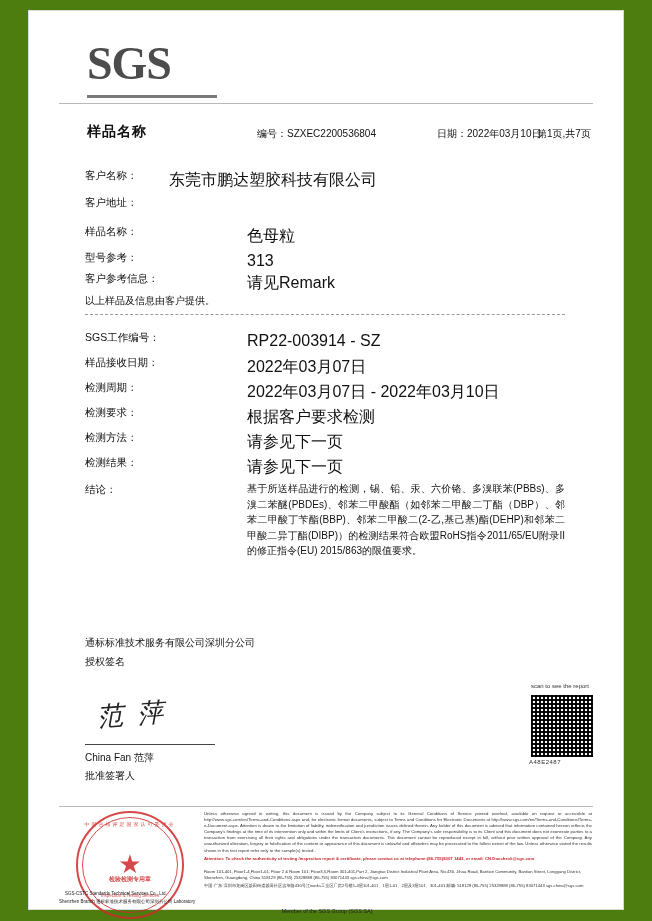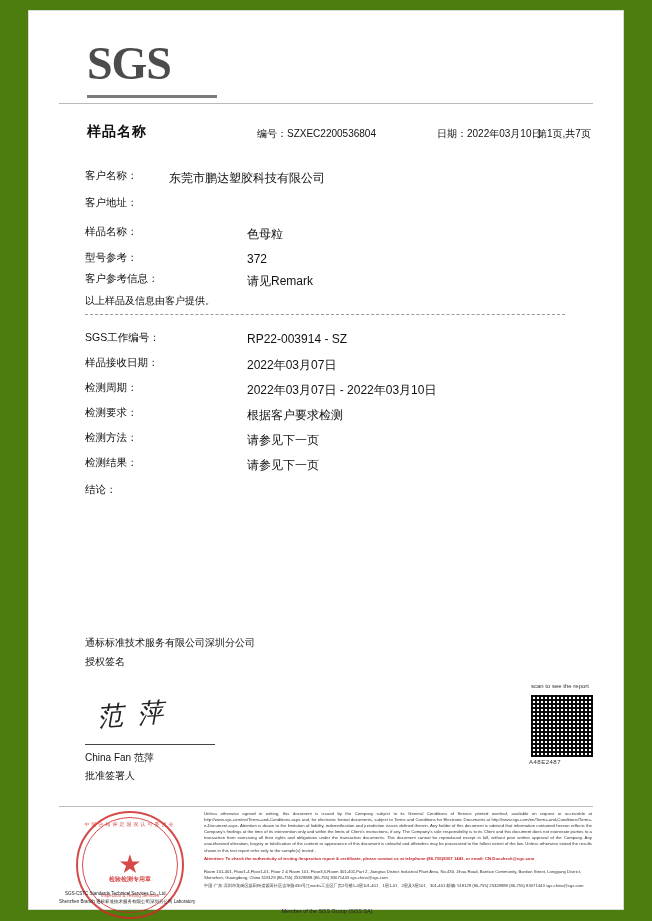--- a/index.html
+++ b/index.html
@@ -91,21 +91,21 @@
 
   
   .lbl {
     position: absolute;
     font-size: 10.5px;
     color: #111;
     white-space: nowrap;
   }
   .val {
     position: absolute;
-    font-size: 12px;
+    font-size: 16px;
     color: #111;
     white-space: nowrap;
   }
   .val-wrap {
     position: absolute;
     font-size: 10px;
     color: #111;
     line-height: 1.55;
     text-align: justify;
   }
@@ -344,21 +344,21 @@
 
     <div class="lbl" style="left:56px; top:158px;">客户名称：</div>
     <div class="val" style="left:140px; top:159px;">东莞市鹏达塑胶科技有限公司</div>
 
     <div class="lbl" style="left:56px; top:185px;">客户地址：</div>
 
     <div class="lbl" style="left:56px; top:214px;">样品名称：</div>
     <div class="val" style="left:218px; top:215px;">色母粒</div>
 
     <div class="lbl" style="left:56px; top:240px;">型号参考：</div>
-    <div class="val" style="left:218px; top:241px;">372</div>
+    <div class="val" style="left:218px; top:241px;">313</div>
 
     <div class="lbl" style="left:56px; top:261px;">客户参考信息：</div>
     <div class="val" style="left:218px; top:262px;">请见Remark</div>
 
     <div class="note" style="left:56px; top:283px;">以上样品及信息由客户提供。</div>
 
     <div class="dashed"></div>
 
     <div class="lbl" style="left:56px; top:320px;">SGS工作编号：</div>
     <div class="val" style="left:218px; top:321px;">RP22-003914 - SZ</div>
@@ -372,20 +372,21 @@
     <div class="lbl" style="left:56px; top:395px;">检测要求：</div>
     <div class="val" style="left:218px; top:396px;">根据客户要求检测</div>
 
     <div class="lbl" style="left:56px; top:420px;">检测方法：</div>
     <div class="val" style="left:218px; top:421px;">请参见下一页</div>
 
     <div class="lbl" style="left:56px; top:445px;">检测结果：</div>
     <div class="val" style="left:218px; top:446px;">请参见下一页</div>
 
     <div class="lbl" style="left:56px; top:472px;">结论：</div>
+    <div class="val-wrap" style="left:218px; top:470px; width:318px;">基于所送样品进行的检测，锡、铅、汞、六价铬、多溴联苯(PBBs)、多溴二苯醚(PBDEs)、邻苯二甲酸酯（如邻苯二甲酸二丁酯（DBP）、邻苯二甲酸丁苄酯(BBP)、邻苯二甲酸二(2-乙,基己基)酯(DEHP)和邻苯二甲酸二异丁酯(DIBP)）的检测结果符合欧盟RoHS指令2011/65/EU附录II的修正指令(EU) 2015/863的限值要求。</div>
 
     <div class="sig-company">通标标准技术服务有限公司深圳分公司</div>
     <div class="sig-auth">授权签名</div>
     <div class="sig-script">范  萍</div>
     <div class="sig-line"></div>
     <div class="sig-name">China Fan 范萍</div>
     <div class="sig-role">批准签署人</div>
 
     <div class="qr-caption">scan to see the report</div>
     <div class="qr-box"></div>

